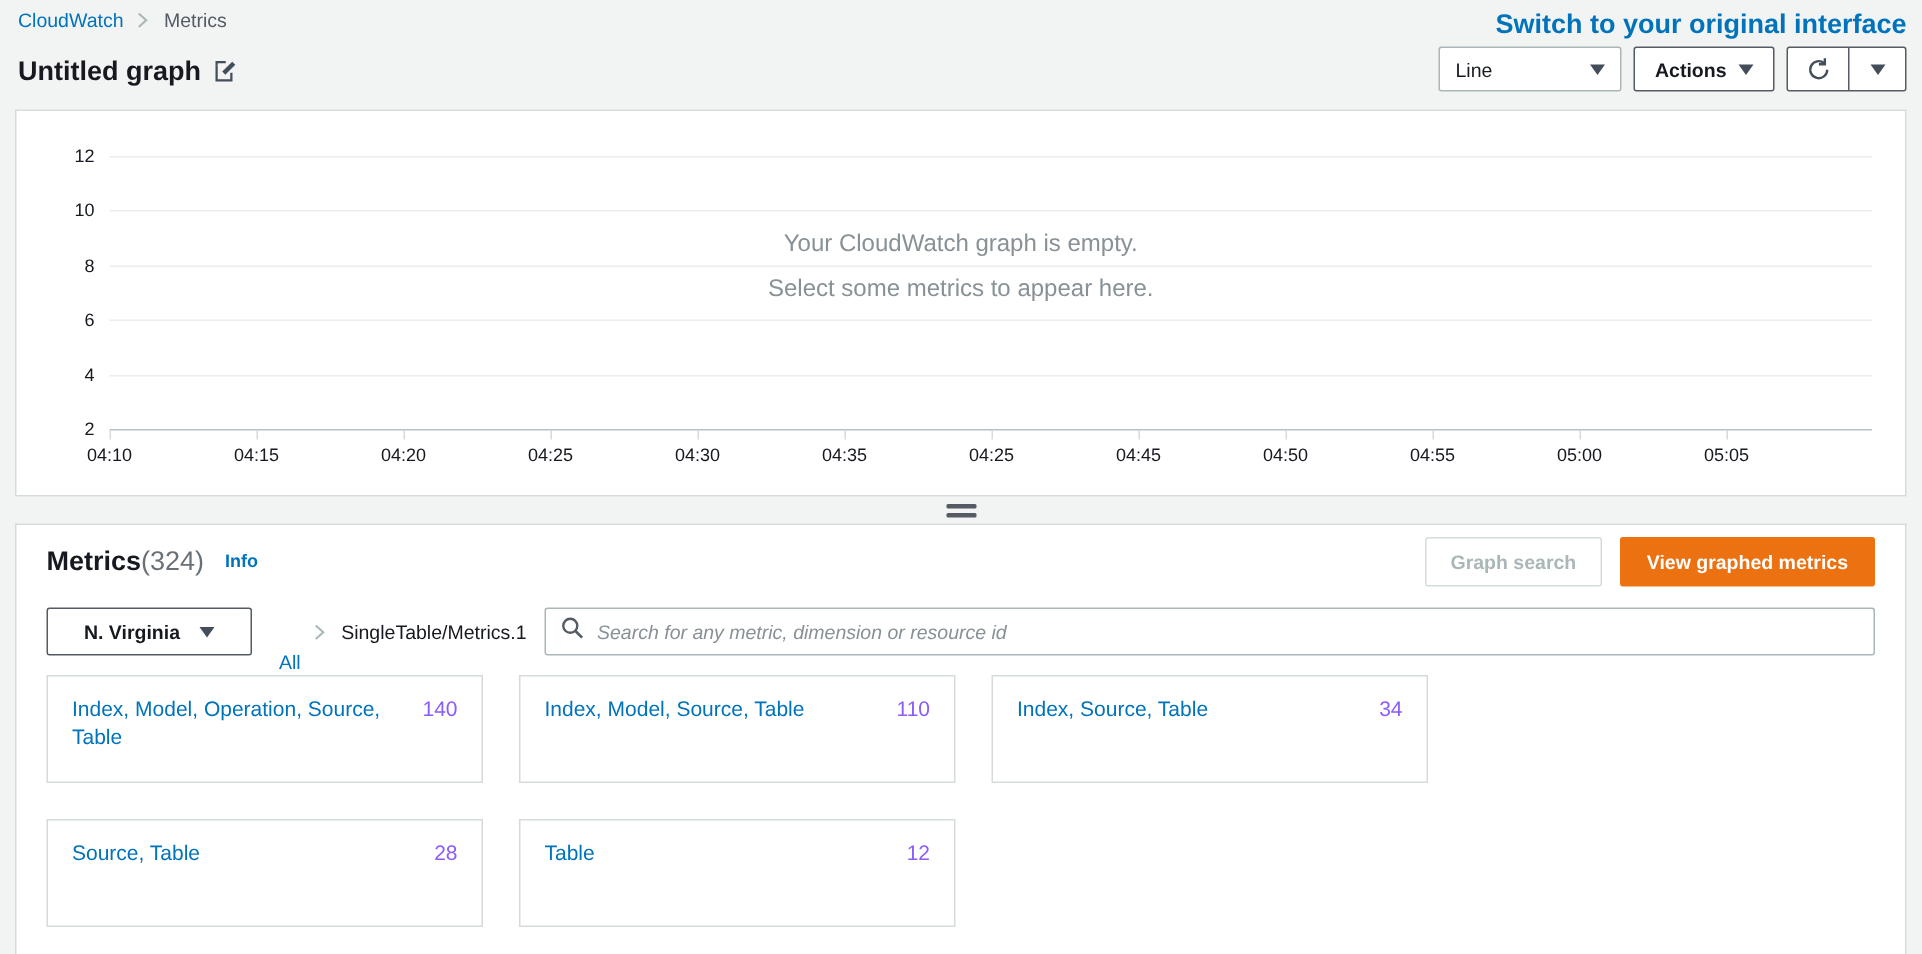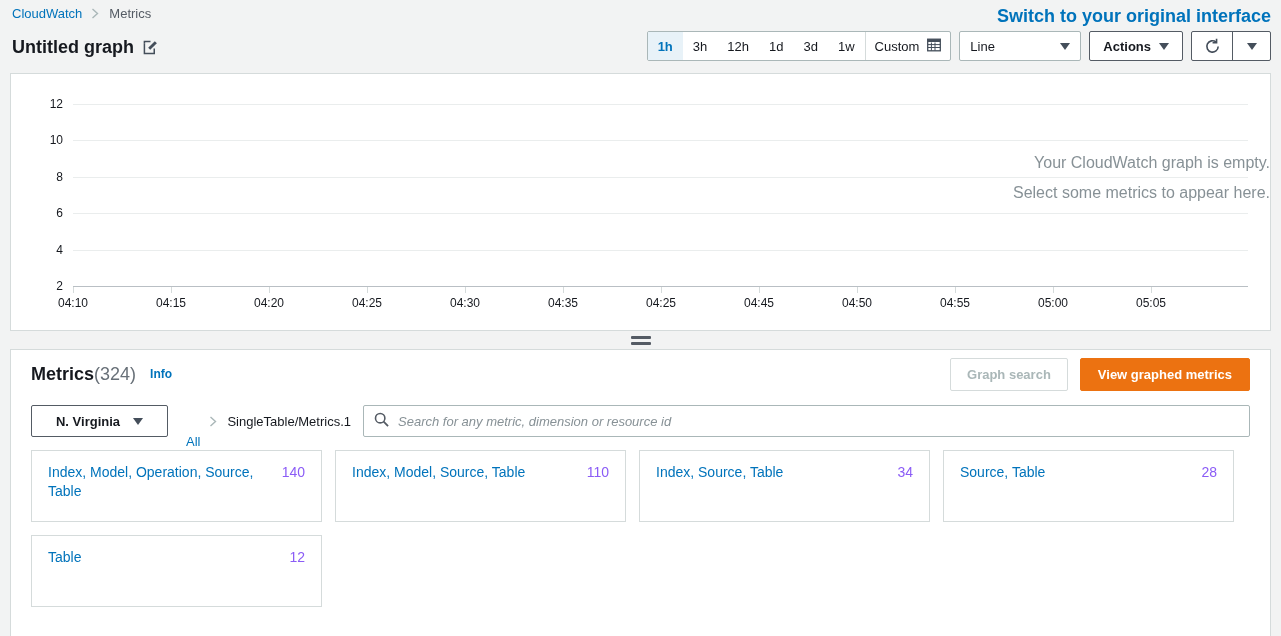--- a/index.html
+++ b/index.html
@@ -108,21 +108,21 @@
     position: absolute; left: 0; width: 52px; text-align: right;
     font-size: 12px; color: #16191f; transform: translateY(-7px);
   }
   .xtickmark { position: absolute; width: 1px; height: 6px; background: #d5dbdb; }
   .xtick {
     position: absolute; font-size: 12px; color: #16191f;
     transform: translateX(-50%); white-space: nowrap;
   }
   .empty-msg {
     position: absolute; left: 0; right: 0; top: 74px;
-    text-align: right; color: #879196; font-size: 16px; line-height: 30px;
+    text-align: center; color: #879196; font-size: 16px; line-height: 30px;
   }
 
   
   .resize-wrap {
     position: absolute; left: 10px; top: 331px; width: 1261px; height: 18px;
     display: flex; align-items: center; justify-content: center; cursor: ns-resize;
   }
   .resize-handle { display: flex; flex-direction: column; gap: 3px; }
   .resize-handle span { display: block; width: 20px; height: 3px; background: #545b64; border-radius: 1px; }
 
@@ -173,21 +173,21 @@
     display: flex; align-items: center; padding: 0 10px; gap: 9px;
   }
   .search-input {
     flex: 1; border: none; outline: none; font-size: 13px;
     font-family: "Liberation Sans", sans-serif; color: #16191f; background: transparent;
   }
   .search-input::placeholder { color: #879196; font-style: italic; }
 
   
   .cards {
-    display: flex; flex-wrap: wrap; gap: 13px;
+    display: flex; flex-wrap: wrap; gap: 24px;
     padding: 6px 20px 0 20px;
   }
   .card {
     width: 291px; height: 72px;
     border: 1px solid #d5dbdb; background: #fff;
     padding: 12px 16px;
     display: flex; justify-content: space-between; align-items: flex-start;
     gap: 10px; cursor: pointer;
   }
   .card-label {
@@ -215,38 +215,20 @@
   <span class="graph-title">Untitled graph</span>
   <span class="edit-icon">
     <svg width="15" height="15" viewBox="0 0 16 16">
       <path d="M1.5 4 L1.5 14.5 L12 14.5 L12 9" fill="none" stroke="#444e5a" stroke-width="1.6"></path>
       <path d="M1.5 4 L1.5 1.5 L8 1.5" fill="none" stroke="#444e5a" stroke-width="1.6"></path>
       <path d="M5.5 8.2 L12.6 1.2 L14.8 3.4 L7.7 10.4 Z" fill="#444e5a"></path>
     </svg>
   </span>
 
   <div class="toolbar">
-    <div class="seg">
-      <div class="seg-item active">1h</div>
-      <div class="seg-item">3h</div>
-      <div class="seg-item">12h</div>
-      <div class="seg-item">1d</div>
-      <div class="seg-item">3d</div>
-      <div class="seg-item">1w</div>
-      <div class="seg-custom">
-        <span>Custom</span>
-        <span>
-          <svg width="14" height="14" viewBox="0 0 14 14">
-            <rect x="0.7" y="1.2" width="12.6" height="11.6" fill="none" stroke="#444e5a" stroke-width="1.3"></rect>
-            <rect x="0.7" y="1.2" width="12.6" height="2.8" fill="#444e5a"></rect>
-            <path d="M4.4 4.5 V12.6 M8.0 4.5 V12.6 M1 6.6 H13.3 M1 9.5 H13.3" stroke="#444e5a" stroke-width="1"></path>
-          </svg>
-        </span>
-      </div>
-    </div>
 
     <div class="select-box">
       <span>Line</span>
       <span class="caret"></span>
     </div>
 
     <div class="btn">
       <span>Actions</span>
       <span class="caret"></span>
     </div>

